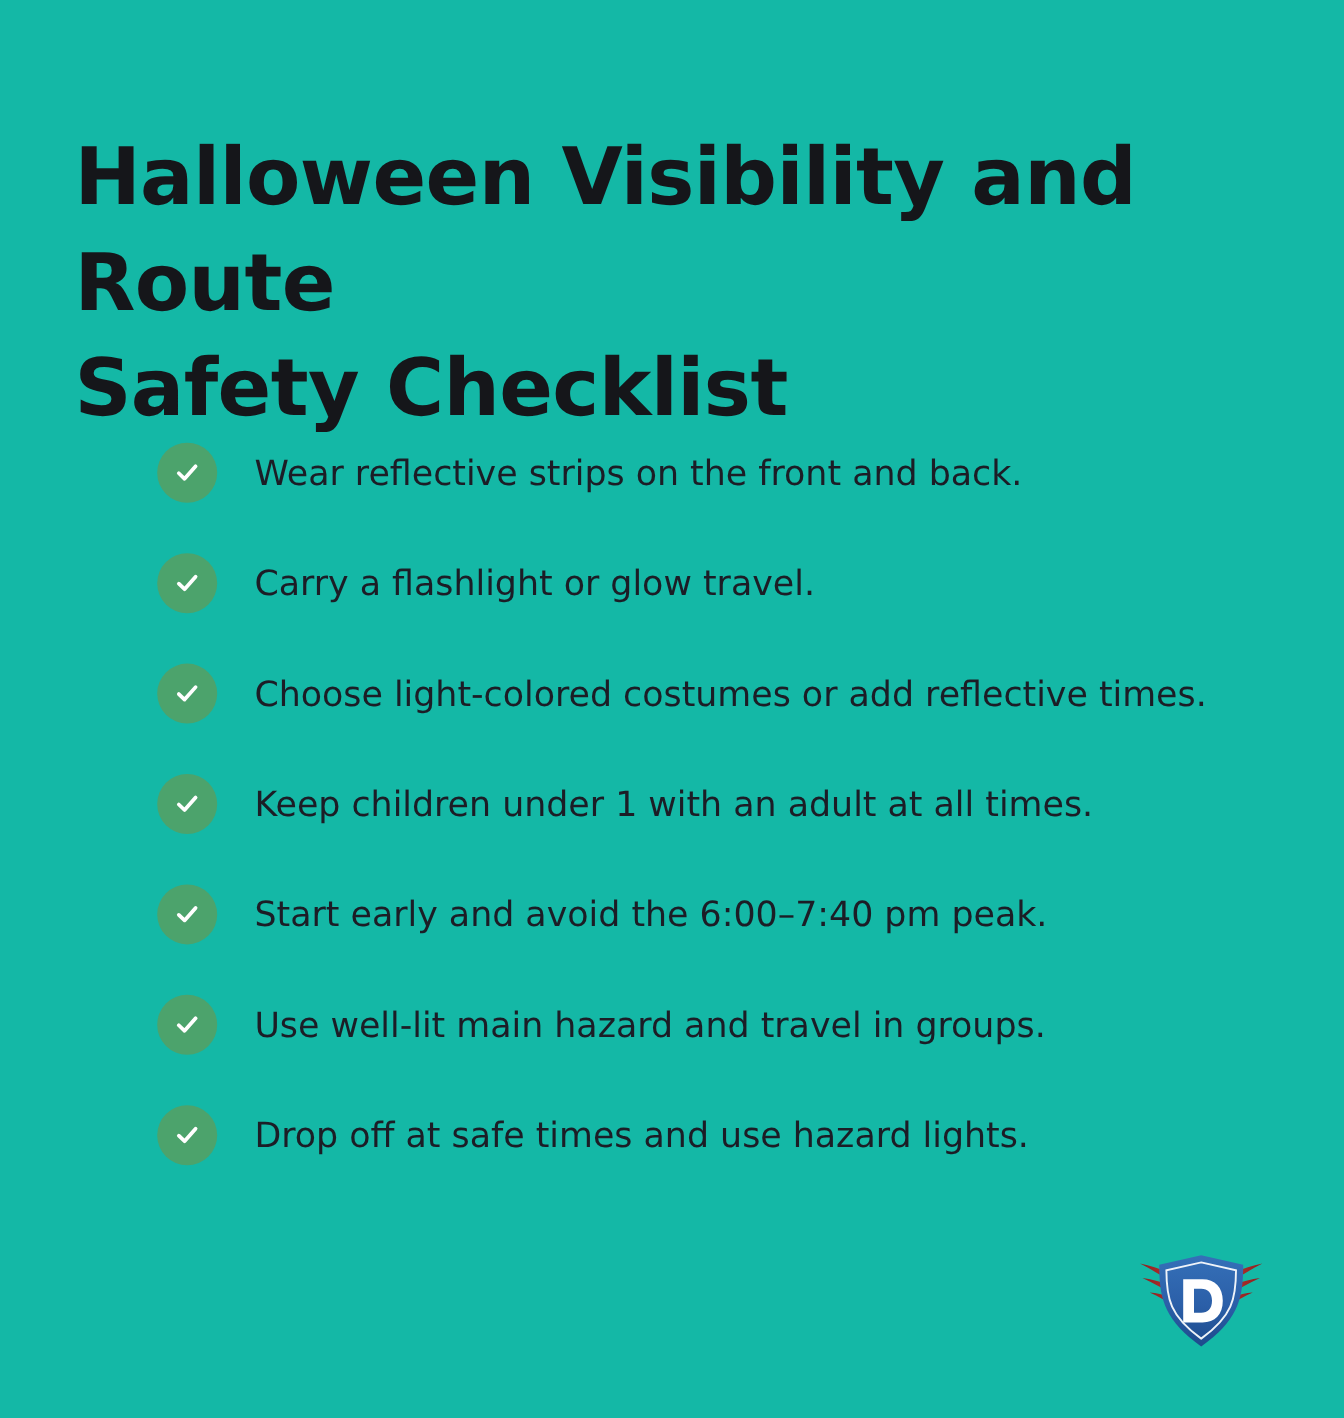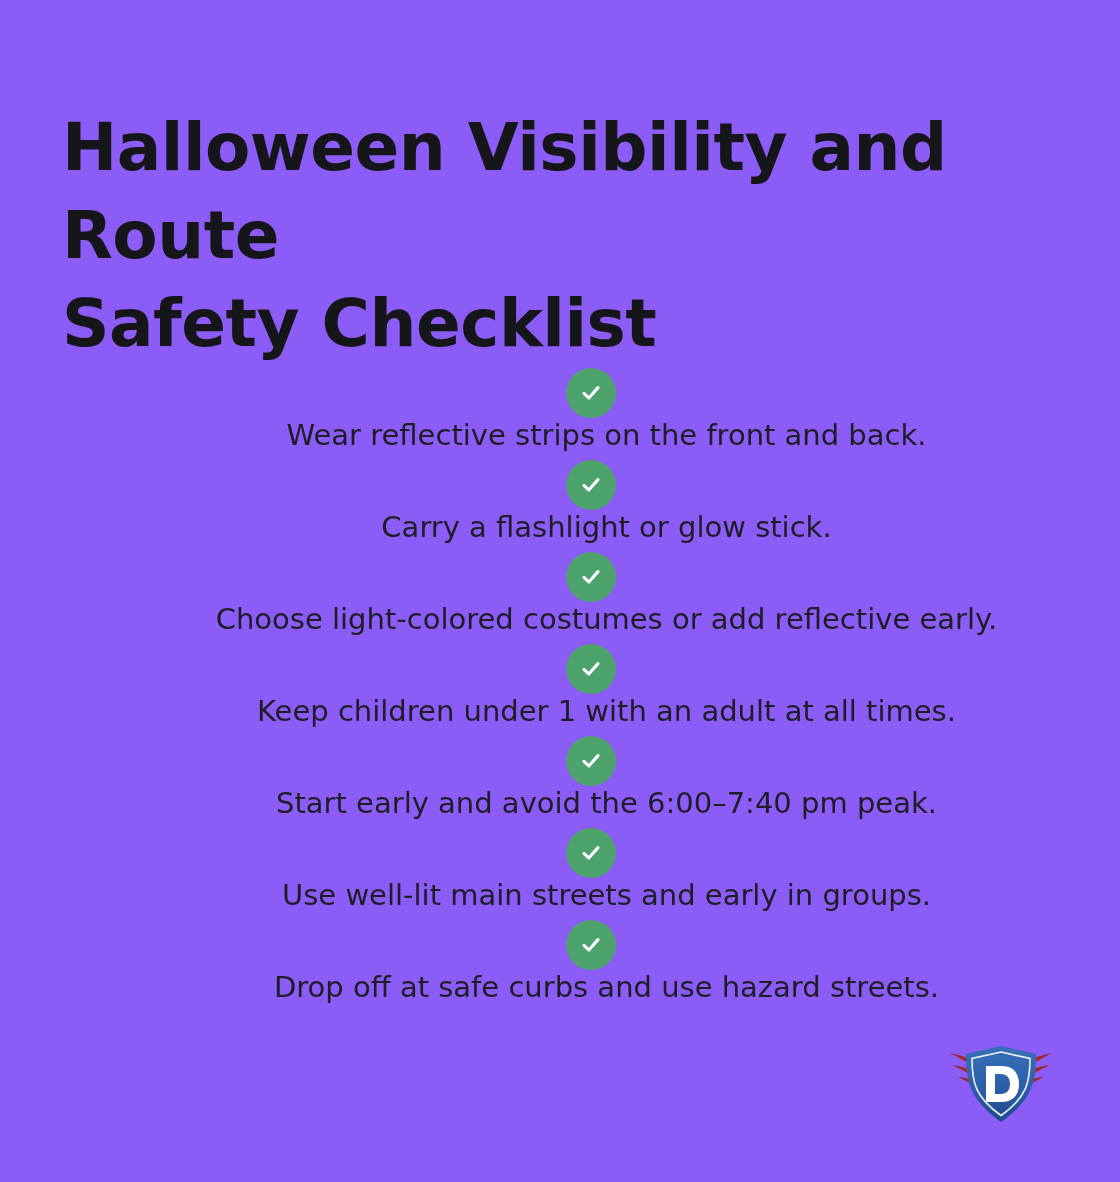--- a/index.html
+++ b/index.html
@@ -10,21 +10,21 @@
     width: 1120px;
     height: 1182px;
     background: #e0e0e2;
     font-family: "DejaVu Sans", sans-serif;
     overflow: hidden;
   }
   .page {
     position: relative;
     width: 1120px;
     height: 1182px;
-    background: #8b5cf6;
+    background: #14b8a6;
     box-sizing: border-box;
   }
 
   
   .title {
     position: absolute;
     left: 62px;
     top: 104px;
     width: 990px;
     margin: 0;
@@ -46,21 +46,20 @@
     margin: 0;
     padding: 0;
     list-style: none;
   }
   .check-item {
     position: relative;
     height: 52px;
     margin-bottom: 40px;
     display: flex;
     align-items: center;
-    flex-direction: column;
   }
   .check-item:last-child {
     margin-bottom: 0;
   }
   .check-circle {
     flex: 0 0 auto;
     width: 50px;
     height: 50px;
     border-radius: 50%;
     background: #4ca36c;
@@ -113,30 +112,30 @@
       </span>
       <span class="check-text">Wear reflective strips on the front and back.</span>
     </li>
 
     <li class="check-item">
       <span class="check-circle">
         <svg width="28" height="28" viewBox="0 0 28 28" aria-hidden="true">
           <path d="M7 14.4 L11.8 19 L21 8.6" fill="none" stroke="#ffffff" stroke-width="3.1" stroke-linecap="round" stroke-linejoin="round"></path>
         </svg>
       </span>
-      <span class="check-text">Carry a flashlight or glow stick.</span>
-    </li>
-
-    <li class="check-item">
-      <span class="check-circle">
-        <svg width="28" height="28" viewBox="0 0 28 28" aria-hidden="true">
-          <path d="M7 14.4 L11.8 19 L21 8.6" fill="none" stroke="#ffffff" stroke-width="3.1" stroke-linecap="round" stroke-linejoin="round"></path>
-        </svg>
-      </span>
-      <span class="check-text">Choose light-colored costumes or add reflective early.</span>
+      <span class="check-text">Carry a flashlight or glow travel.</span>
+    </li>
+
+    <li class="check-item">
+      <span class="check-circle">
+        <svg width="28" height="28" viewBox="0 0 28 28" aria-hidden="true">
+          <path d="M7 14.4 L11.8 19 L21 8.6" fill="none" stroke="#ffffff" stroke-width="3.1" stroke-linecap="round" stroke-linejoin="round"></path>
+        </svg>
+      </span>
+      <span class="check-text">Choose light-colored costumes or add reflective times.</span>
     </li>
 
     <li class="check-item">
       <span class="check-circle">
         <svg width="28" height="28" viewBox="0 0 28 28" aria-hidden="true">
           <path d="M7 14.4 L11.8 19 L21 8.6" fill="none" stroke="#ffffff" stroke-width="3.1" stroke-linecap="round" stroke-linejoin="round"></path>
         </svg>
       </span>
       <span class="check-text">Keep children under 1 with an adult at all times.</span>
     </li>
@@ -149,30 +148,30 @@
       </span>
       <span class="check-text">Start early and avoid the 6:00–7:40 pm peak.</span>
     </li>
 
     <li class="check-item">
       <span class="check-circle">
         <svg width="28" height="28" viewBox="0 0 28 28" aria-hidden="true">
           <path d="M7 14.4 L11.8 19 L21 8.6" fill="none" stroke="#ffffff" stroke-width="3.1" stroke-linecap="round" stroke-linejoin="round"></path>
         </svg>
       </span>
-      <span class="check-text">Use well-lit main streets and early in groups.</span>
-    </li>
-
-    <li class="check-item">
-      <span class="check-circle">
-        <svg width="28" height="28" viewBox="0 0 28 28" aria-hidden="true">
-          <path d="M7 14.4 L11.8 19 L21 8.6" fill="none" stroke="#ffffff" stroke-width="3.1" stroke-linecap="round" stroke-linejoin="round"></path>
-        </svg>
-      </span>
-      <span class="check-text">Drop off at safe curbs and use hazard streets.</span>
+      <span class="check-text">Use well-lit main hazard and travel in groups.</span>
+    </li>
+
+    <li class="check-item">
+      <span class="check-circle">
+        <svg width="28" height="28" viewBox="0 0 28 28" aria-hidden="true">
+          <path d="M7 14.4 L11.8 19 L21 8.6" fill="none" stroke="#ffffff" stroke-width="3.1" stroke-linecap="round" stroke-linejoin="round"></path>
+        </svg>
+      </span>
+      <span class="check-text">Drop off at safe times and use hazard lights.</span>
     </li>
 
   </ul>
 
   <div class="logo">
     <svg viewBox="0 0 122 88" aria-hidden="true">
       <defs>
         <linearGradient id="shieldGrad" x1="0" y1="0" x2="0" y2="1">
           <stop offset="0%" stop-color="#3570b8"></stop>
           <stop offset="55%" stop-color="#2b5fa8"></stop>

